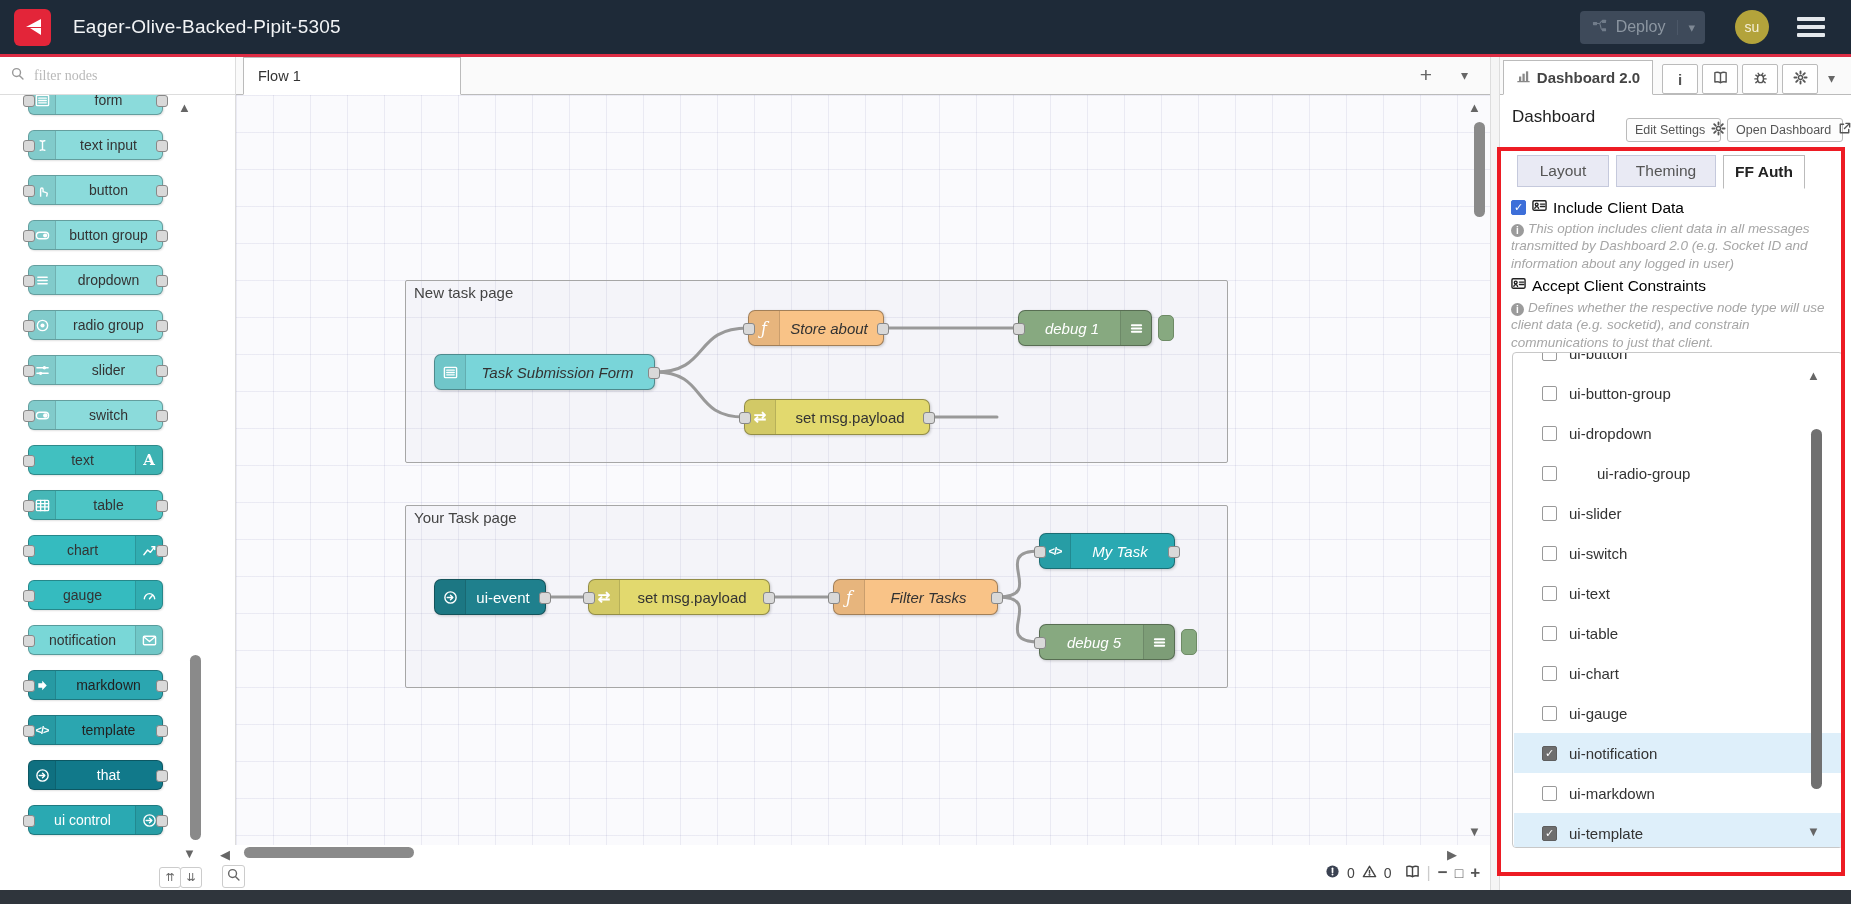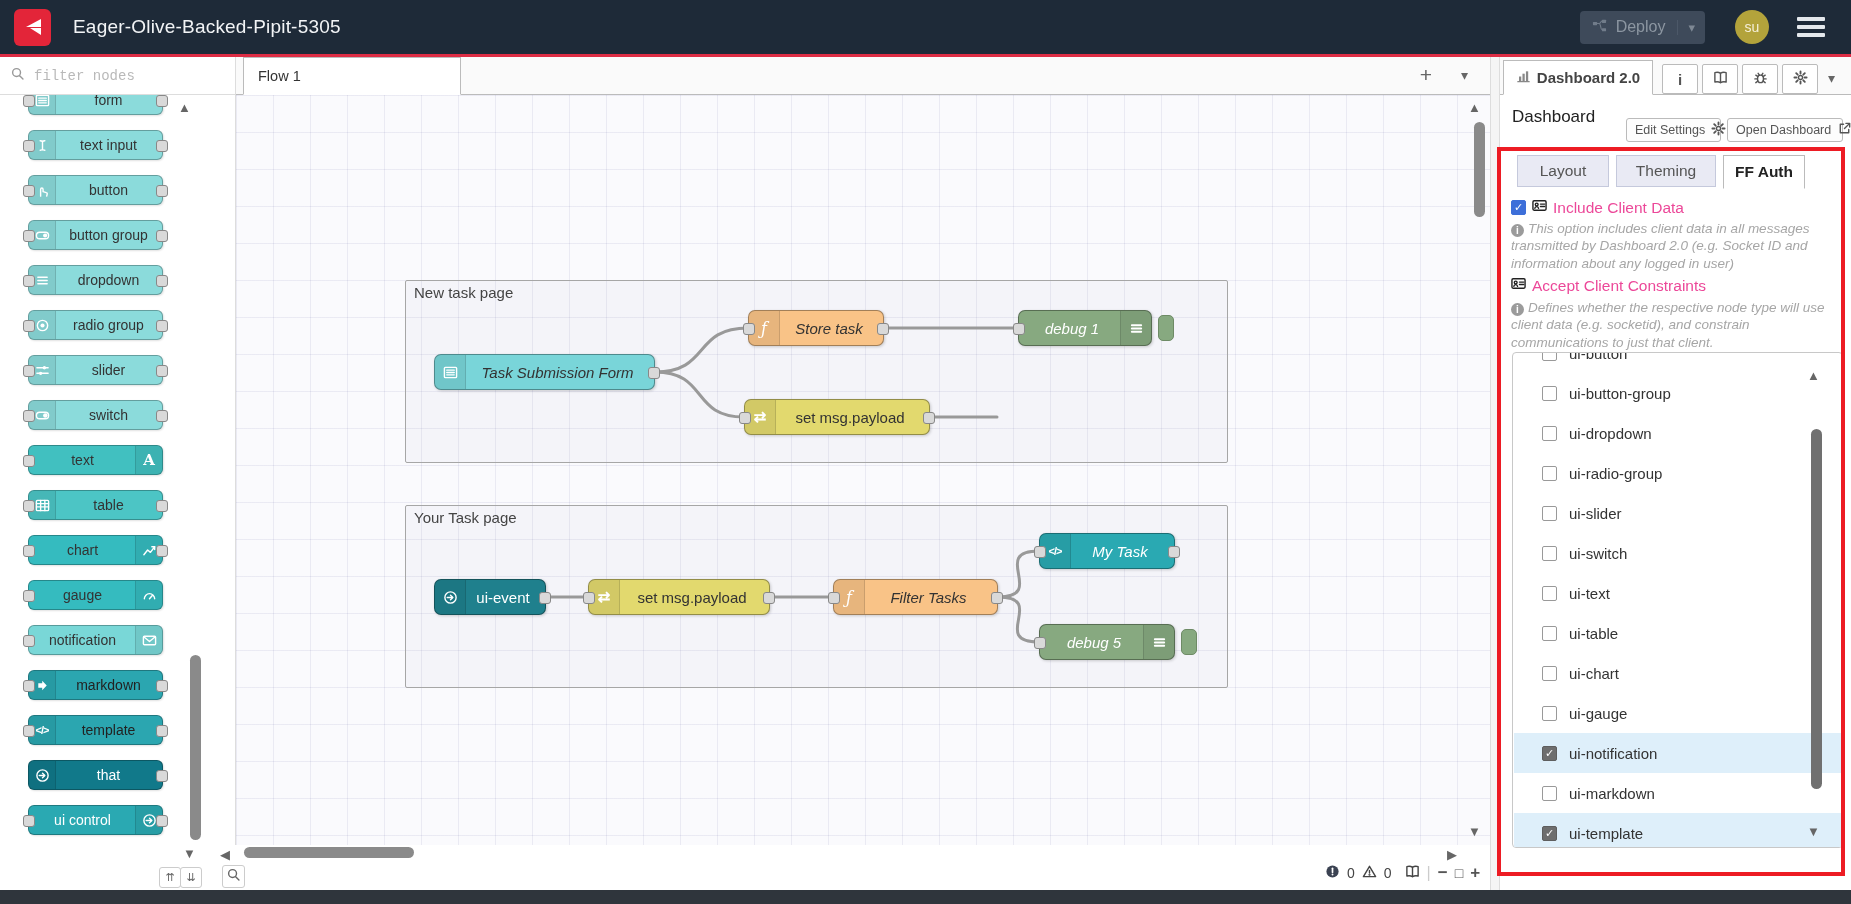--- a/index.html
+++ b/index.html
@@ -18,21 +18,21 @@
   .deploy-btn .dlabel{font-size:16px;margin-right:12px;}
   .deploy-btn .dcaret{border-left:1px solid #4C5868;padding-left:10px;color:#7E8894;font-size:13px;}
   .avatar{width:34px;height:34px;border-radius:50%;background:#B3A33B;color:#F4EFD8;font-size:14px;
           display:flex;align-items:center;justify-content:center;margin-right:28px;}
   .hamburger{width:28px;margin-right:26px;cursor:pointer;}
   .hamburger div{height:4px;background:#E4E8EC;margin:4px 0;border-radius:1px;}
   
   .palette-header{position:absolute;left:0;top:57px;width:236px;height:38px;background:#fff;
                   border-bottom:1px solid #ddd;border-right:1px solid #ddd;display:flex;align-items:center;box-sizing:border-box;}
   .palette-header .sicon{color:#999;margin:0 7px 0 10px;display:flex;}
-  .filter-input{border:none;outline:none;font-size:14px;color:#4d7c0f;width:150px;font-family:Liberation Mono, monospace;}
+  .filter-input{border:none;outline:none;font-size:14px;color:#4d7c0f;width:150px;font-family:Liberation Serif, serif;}
   .filter-input::placeholder{color:#b9b9b9;}
   .tabbar{position:absolute;left:236px;top:57px;width:1254px;height:38px;background:#FAFAFA;
           border-bottom:1px solid #bbb;box-sizing:border-box;}
   .flow-tab{position:absolute;left:7px;top:0;width:218px;height:38px;background:#fff;border:1px solid #bbb;
             border-bottom:1px solid #fff;box-sizing:border-box;display:flex;align-items:center;font-size:14.5px;color:#333;padding-left:14px;}
   .tab-plus{position:absolute;right:58px;top:7px;font-size:21px;color:#666;cursor:pointer;line-height:22px;}
   .tab-caret{position:absolute;right:22px;top:10px;color:#666;font-size:14px;cursor:pointer;}
   
   .palette{position:absolute;left:0;top:95px;width:236px;height:750px;background:#fff;border-right:1px solid #ddd;
            overflow:hidden;box-sizing:border-box;}
@@ -97,21 +97,21 @@
   .ff-tab{height:32px;box-sizing:border-box;display:flex;align-items:center;justify-content:center;
           font-size:15.5px;color:#555;background:#E9EAF4;border:1px solid #C5C9DC;margin-right:7px;cursor:pointer;}
   .ff-tab.active{background:#fff;border:1px solid #bbb;border-bottom:1px solid #fff;font-weight:bold;color:#222;height:34px;}
   .cd-row{position:absolute;left:11px;display:flex;align-items:center;}
   .cbx{width:15px;height:15px;border-radius:2px;display:flex;align-items:center;justify-content:center;
        color:#fff;font-size:11px;box-sizing:border-box;cursor:pointer;}
   .cbx.blue{background:#3D6FD9;border:1px solid #3D6FD9;}
   .cbx.empty{background:#fff;border:1.5px solid #999;}
   .cbx.gray{background:#6E6E6E;border:1px solid #5e5e5e;}
   .idcard{color:#222;display:flex;margin:0 6px;}
-  .cd-label{font-size:15.5px;color:#ec4899;}
+  .cd-label{font-size:15.5px;color:#000000;}
   .info-text{position:absolute;left:11px;width:332px;font-size:13.5px;font-style:italic;color:#A6A6A6;line-height:1.28;}
   .info-ic{display:inline-block;width:13px;height:13px;border-radius:50%;background:#9b9b9b;color:#fff;
            font-size:10px;font-style:normal;font-weight:bold;text-align:center;line-height:13px;margin-right:4px;vertical-align:-1px;}
   .listbox{position:absolute;left:12px;top:295px;width:329px;height:494px;border:1px solid #C8C8C8;border-radius:4px;
            background:#fff;overflow:hidden;}
   .lrow{position:absolute;left:1px;width:327px;height:40px;display:flex;align-items:center;}
   .lrow.sel{background:#DEEFFA;}
   .lrow .cbx{margin-left:28px;margin-right:12px;}
   .lrow .llabel{font-size:15px;color:#333;}
   .annotation{position:absolute;left:1497px;top:147px;width:348px;height:729px;border:4px solid #ED1C24;
@@ -385,21 +385,21 @@
             <line x1="4" y1="8" x2="12" y2="8"></line>
             <line x1="4" y1="10.5" x2="12" y2="10.5"></line>
           </svg>
         </div>
         <div class="lbl" style="color: rgb(51, 51, 51); font-style: italic; left: 30px; right: 4px;">Task Submission Form</div>
       </div>
       <div class="node" style="left: 512px; top: 215px; width: 136px; background: rgb(249, 195, 135);">
         <div class="port in"></div>
         <div class="port out"></div>
         <div class="icon-strip left" style="font-style: italic; font-family: &quot;DejaVu Serif&quot;, serif; font-size: 16px;">ƒ</div>
-        <div class="lbl" style="color: rgb(51, 51, 51); font-style: italic; left: 30px; right: 4px;">Store task</div>
+        <div class="lbl" style="color: rgb(51, 51, 51); font-style: italic; left: 30px; right: 4px;">Store about</div>
       </div>
       <div class="node" style="left: 782px; top: 215px; width: 134px; background: rgb(135, 169, 128);">
         <div class="port in"></div>
         <div class="icon-strip right">
           <svg viewBox="0 0 16 16" width="15" height="15" fill="none" stroke="currentColor" stroke-width="1.5" stroke-linecap="round" stroke-linejoin="round">
             <line x1="3" y1="4.5" x2="13" y2="4.5" stroke-width="2"></line>
             <line x1="3" y1="8" x2="13" y2="8" stroke-width="2"></line>
             <line x1="3" y1="11.5" x2="13" y2="11.5" stroke-width="2"></line>
           </svg>
         </div>
@@ -605,21 +605,21 @@
           <div class="llabel">ui-button</div>
         </div>
         <div class="lrow" style="top: 20px;">
           <div class="cbx empty"></div>
           <div class="llabel">ui-button-group</div>
         </div>
         <div class="lrow" style="top: 60px;">
           <div class="cbx empty"></div>
           <div class="llabel">ui-dropdown</div>
         </div>
-        <div class="lrow" style="top: 100px;">
+        <div class="lrow" style="top: 100px; gap: 28px;">
           <div class="cbx empty"></div>
           <div class="llabel">ui-radio-group</div>
         </div>
         <div class="lrow" style="top: 140px;">
           <div class="cbx empty"></div>
           <div class="llabel">ui-slider</div>
         </div>
         <div class="lrow" style="top: 180px;">
           <div class="cbx empty"></div>
           <div class="llabel">ui-switch</div>

